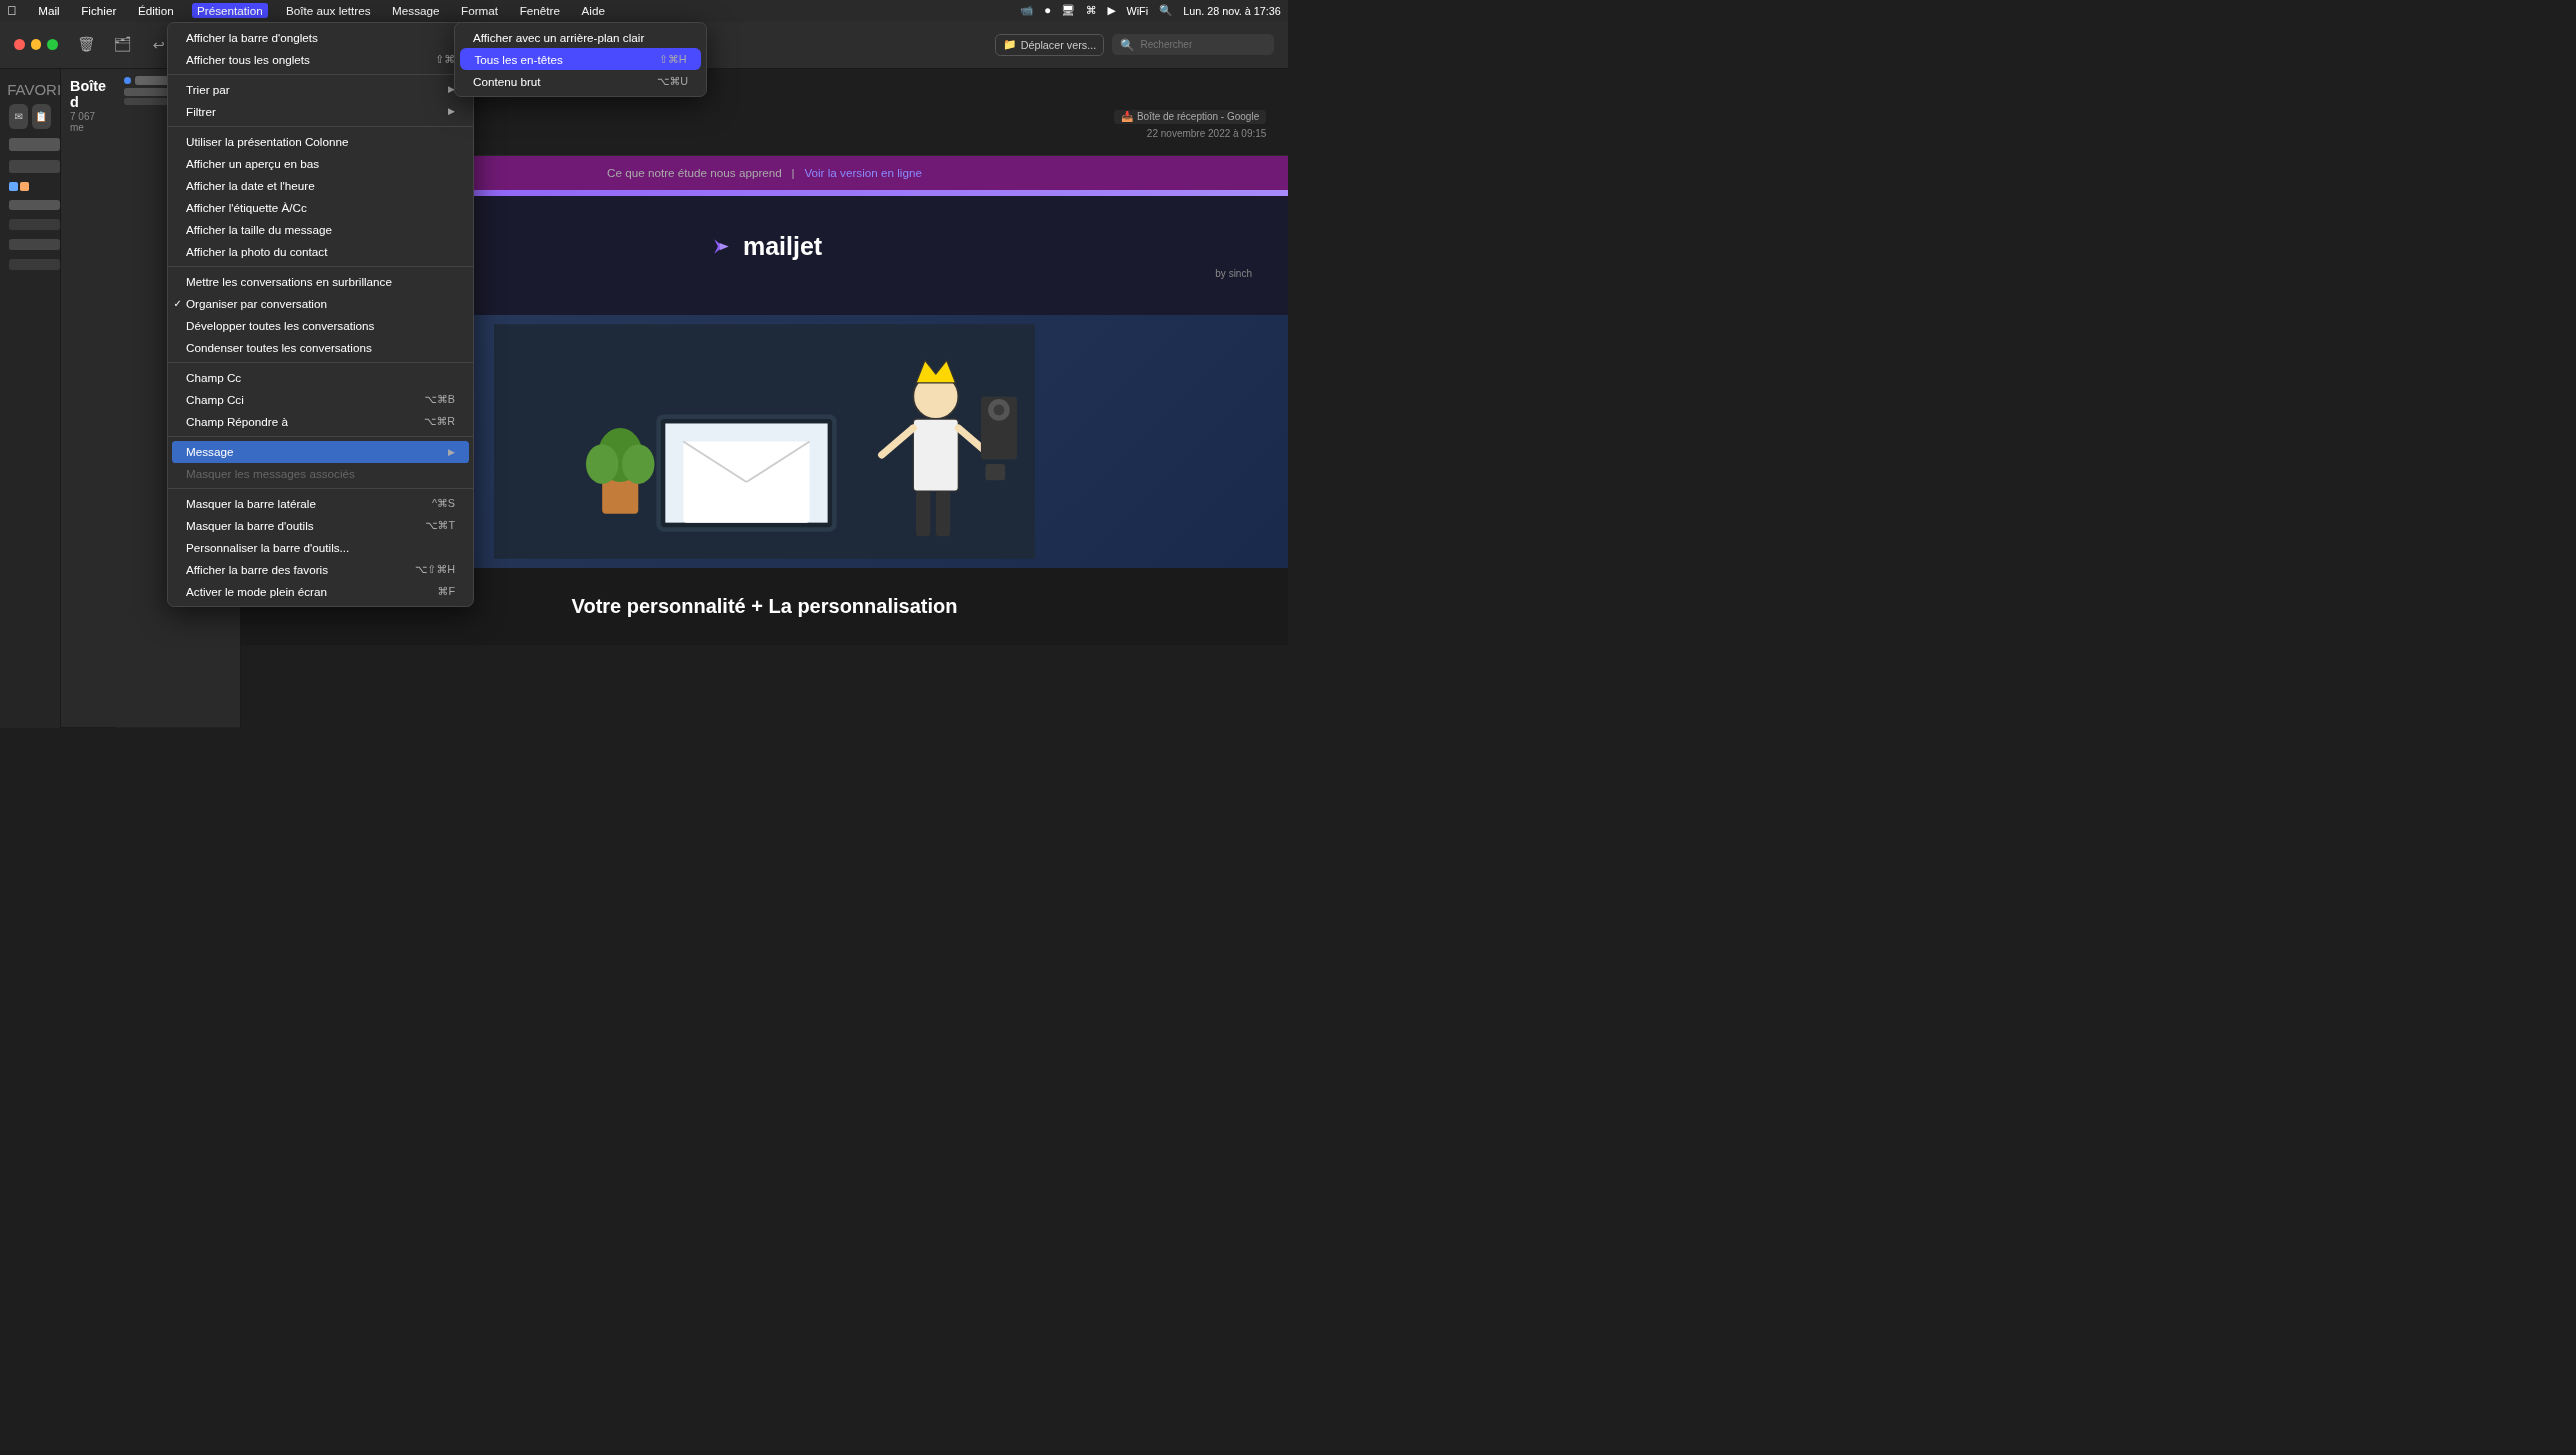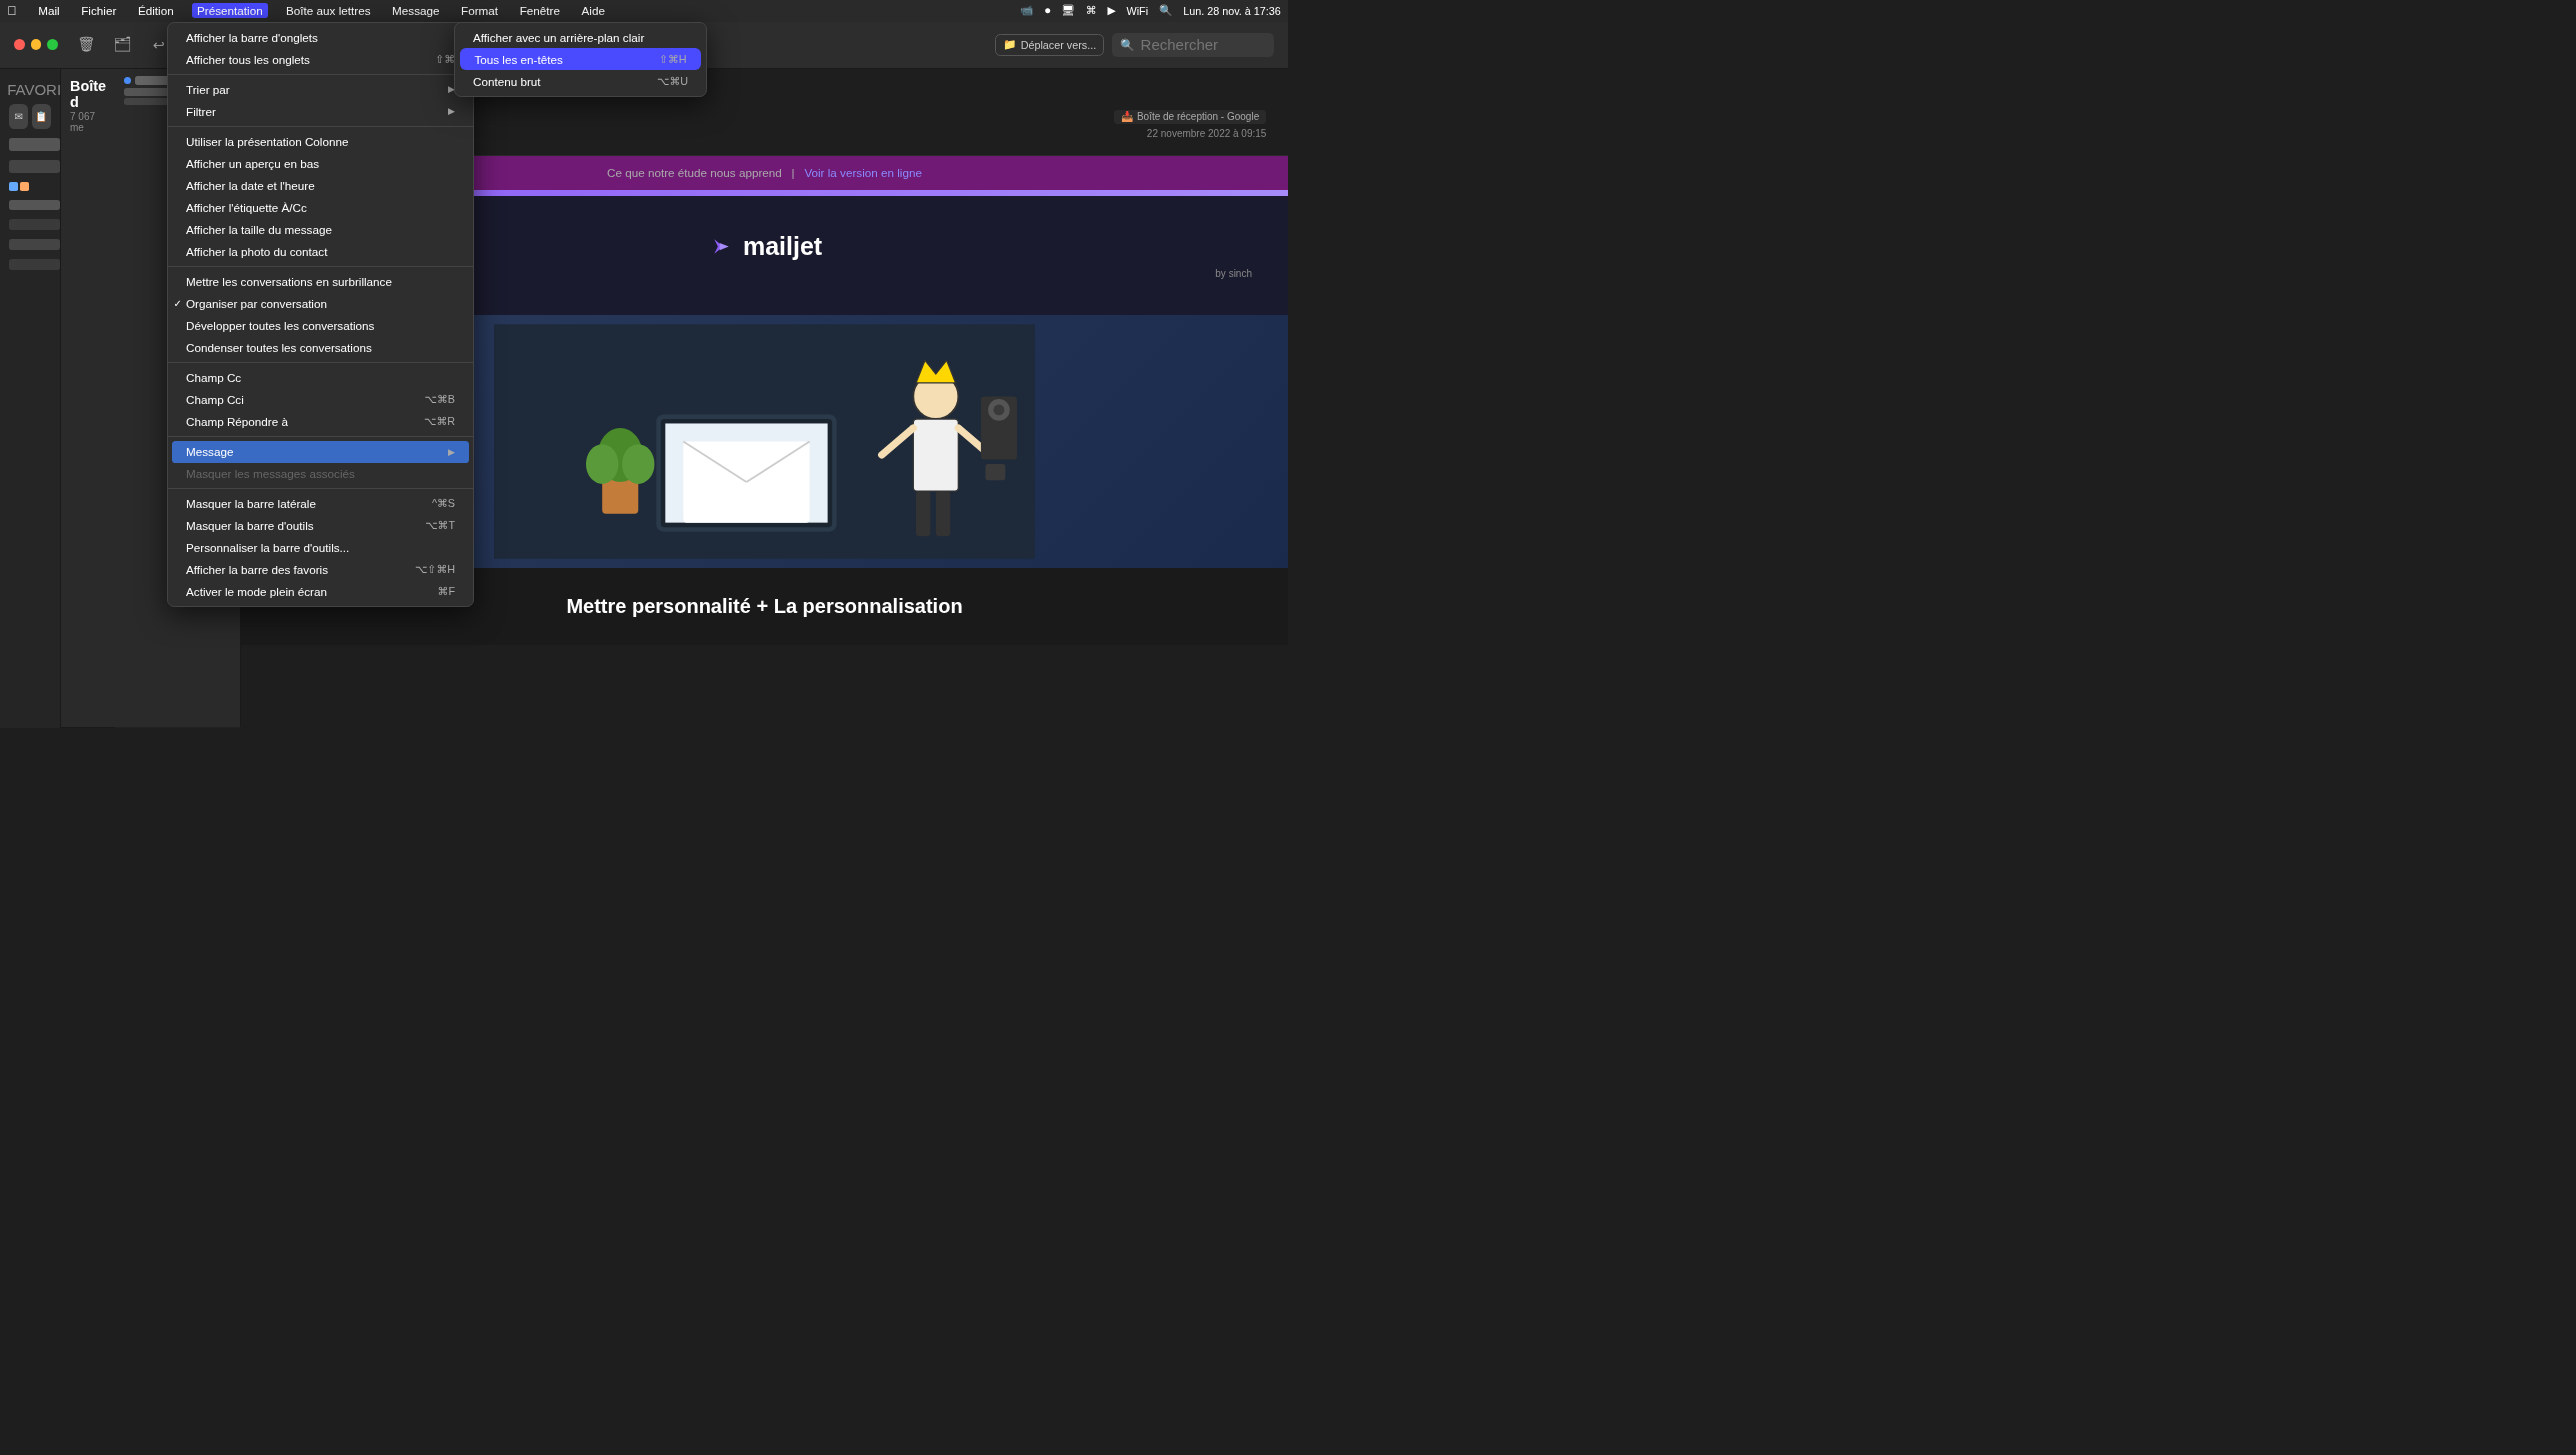--- a/index.html
+++ b/index.html
@@ -101,21 +101,21 @@
       border-radius: 5.4px;
       padding: 3.6px 9px;
       gap: 5.4px;
       width: 162px;
     }
     .toolbar-search input {
       background: none;
       border: none;
       outline: none;
       color: #aaa;
-      font-size: 15px;
+      font-size: 10px;
       width: 100%;
     }
 
     
     .main-area {
       display: flex;
       flex: 1;
       overflow: hidden;
     }
 
@@ -613,21 +613,21 @@
 
               <rect x="540" y="80" width="40" height="70" rx="4" fill="#333"></rect>
               <circle cx="560" cy="95" r="12" fill="#555"></circle>
               <circle cx="560" cy="95" r="6" fill="#3a3a3a"></circle>
 
               <rect x="545" y="155" width="22" height="18" rx="3" fill="#3a3a3a"></rect>
             </svg>
           </div>
         </div>
         <div class="mailjet-bottom-text">
-          <h2>Mettre personnalité + La personnalisation</h2>
+          <h2>Votre personnalité + La personnalisation</h2>
         </div>
       </div>
     </div>
   </div>
 </div>
 
 <div class="presentation-menu">
   <div class="menu-item">
     <span>Afficher la barre d'onglets</span>
   </div>

